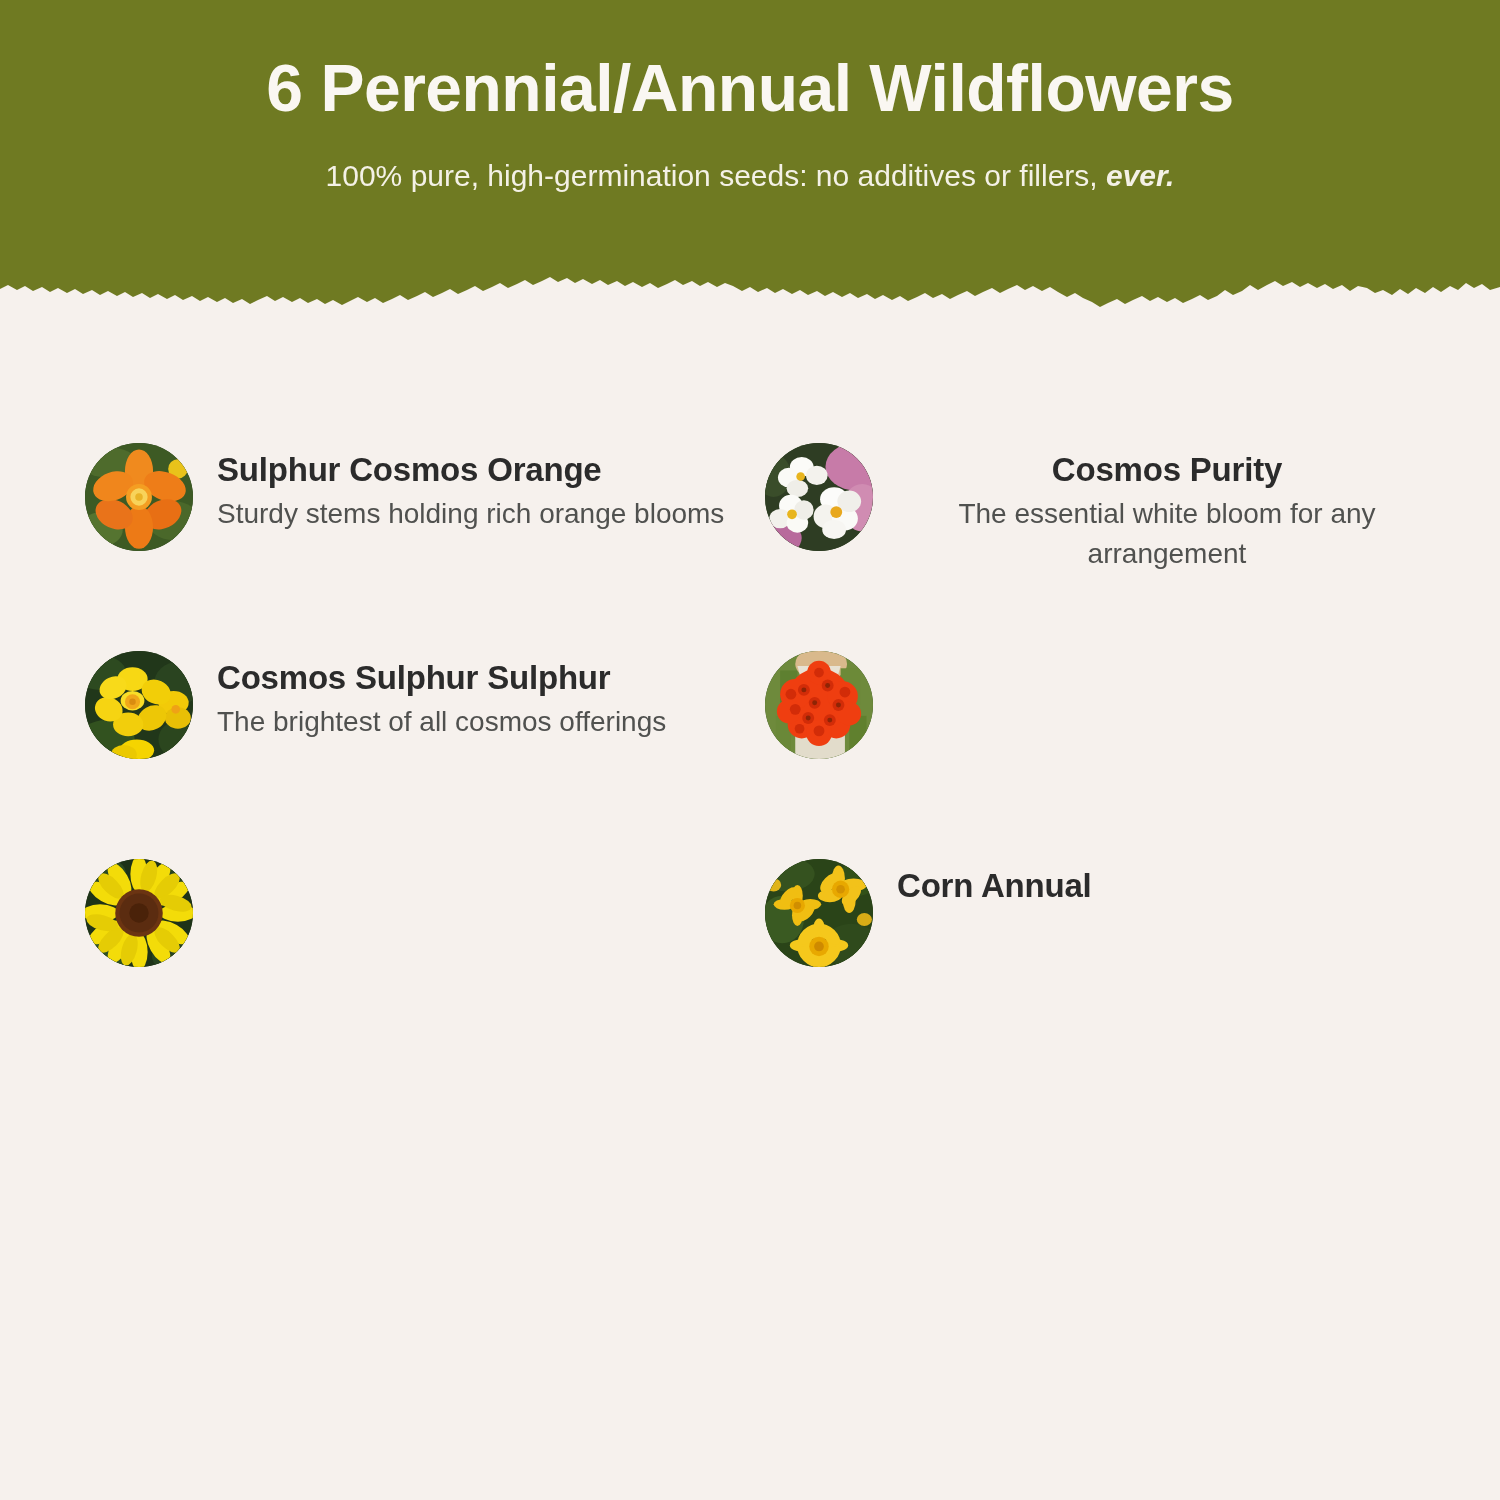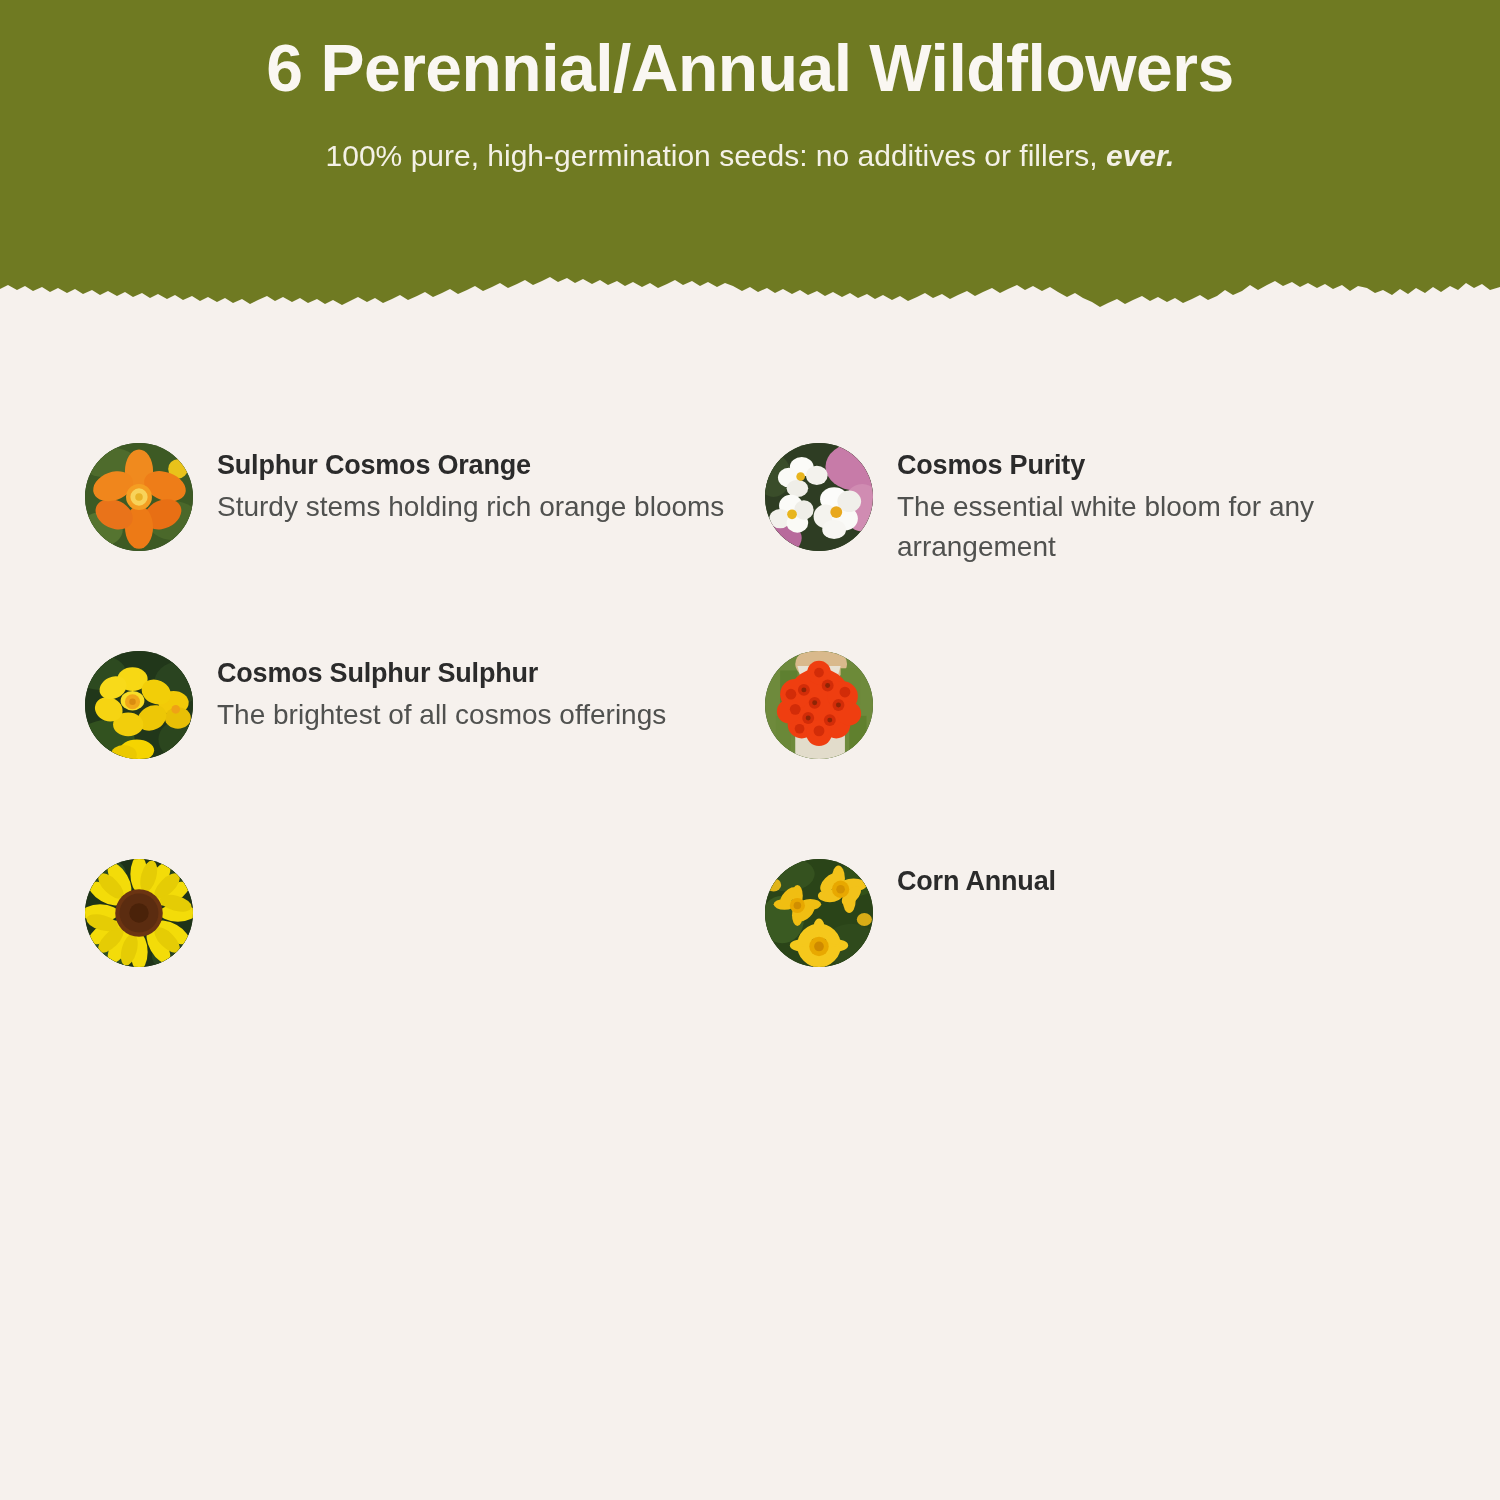--- a/index.html
+++ b/index.html
@@ -28,21 +28,21 @@
     position: relative;
     width: 1500px;
     height: 312px;
     background: #6F7A22;
     overflow: hidden;
   }
 
   .header-inner {
     position: absolute;
     top: 0; left: 0; right: 0;
-    padding-top: 32px;
+    padding-top: 52px;
     text-align: center;
   }
 
   .headline {
     color: #FAF7F2;
     font-size: 66px;
     font-weight: 700;
     letter-spacing: -0.5px;
     line-height: 1.12;
     white-space: nowrap;
@@ -107,36 +107,36 @@
   }
 
   .thumb svg { display: block; width: 108px; height: 108px; }
 
   .item-text {
     padding-top: 12px;
     max-width: 520px;
   }
 
   .item-title {
-    font-size: 27px;
+    font-size: 33px;
     font-weight: 700;
     color: #2B2B2B;
     line-height: 1.25;
     letter-spacing: -0.2px;
   }
 
   .item-desc {
     font-size: 28px;
     font-weight: 400;
     color: #50514F;
     line-height: 1.42;
     margin-top: 4px;
   }
 
-  .col-right .item-text { max-width: 540px; }
+  .col-right .item-text { max-width: 540px; text-align: center; }
 </style>
 </head>
 <body>
 
 <div class="page">
 
   <div class="header">
     <div class="header-inner">
       <div class="headline">6 Perennial/Annual Wildflowers</div>
       <div class="subhead">

